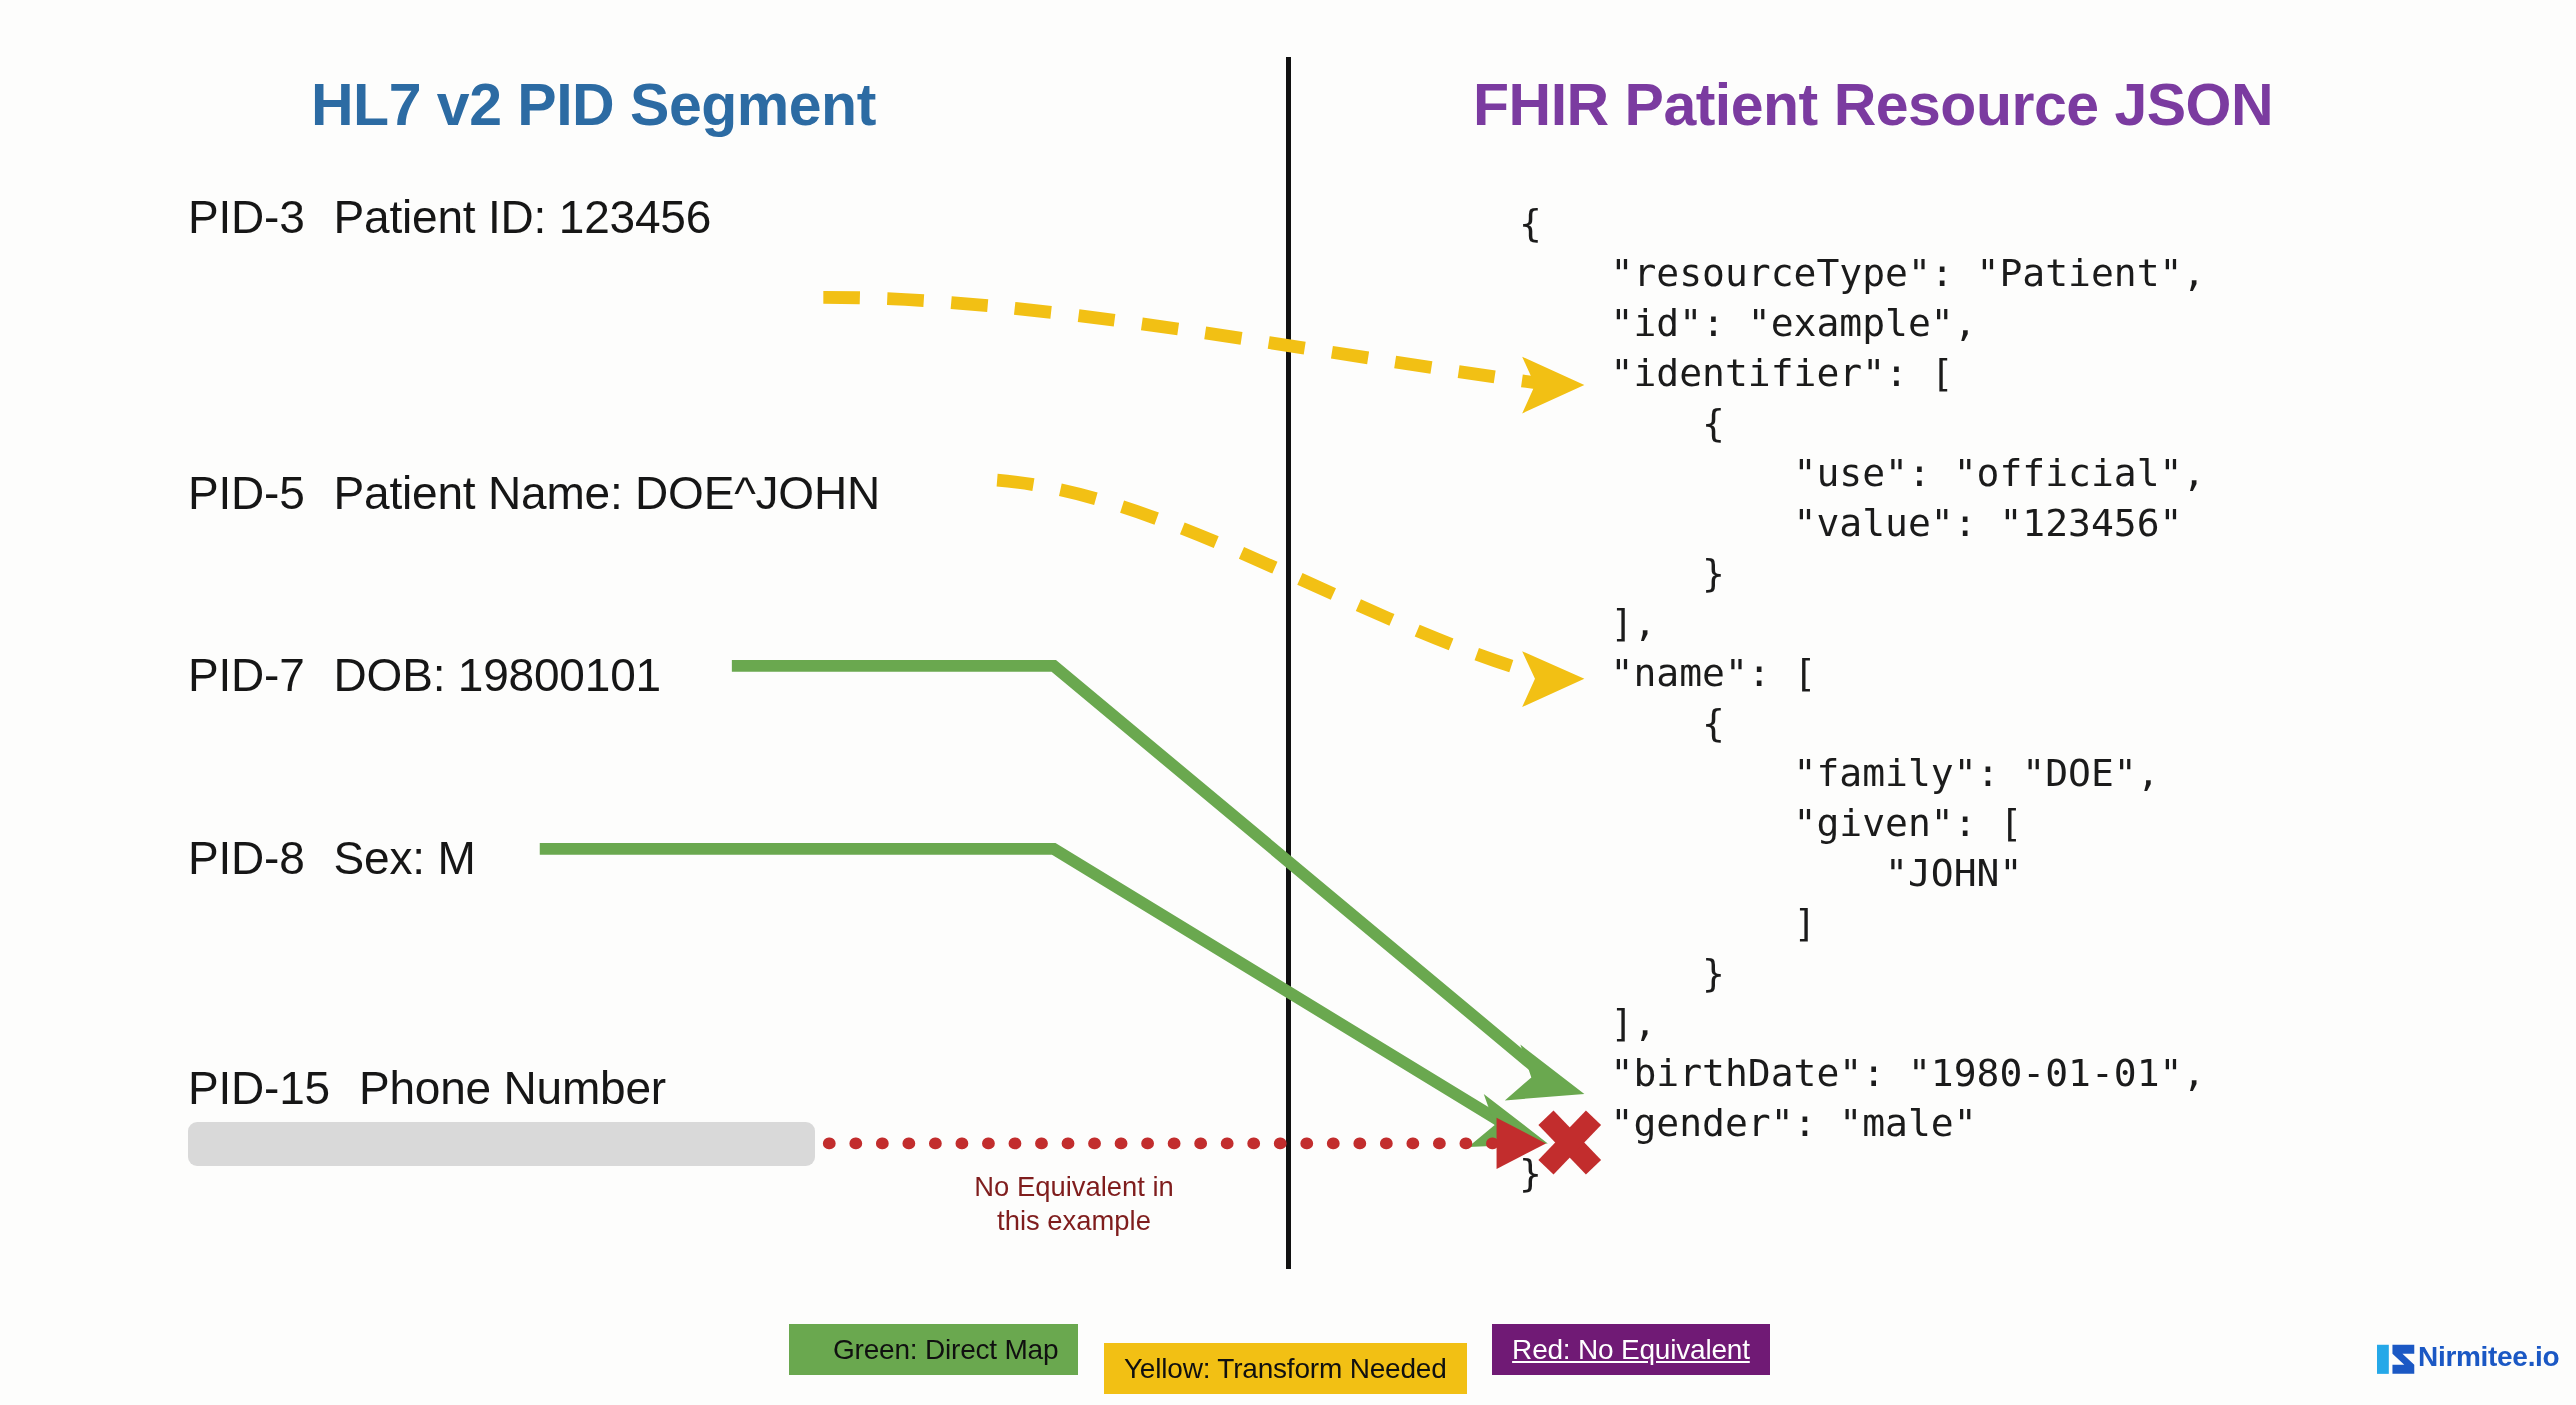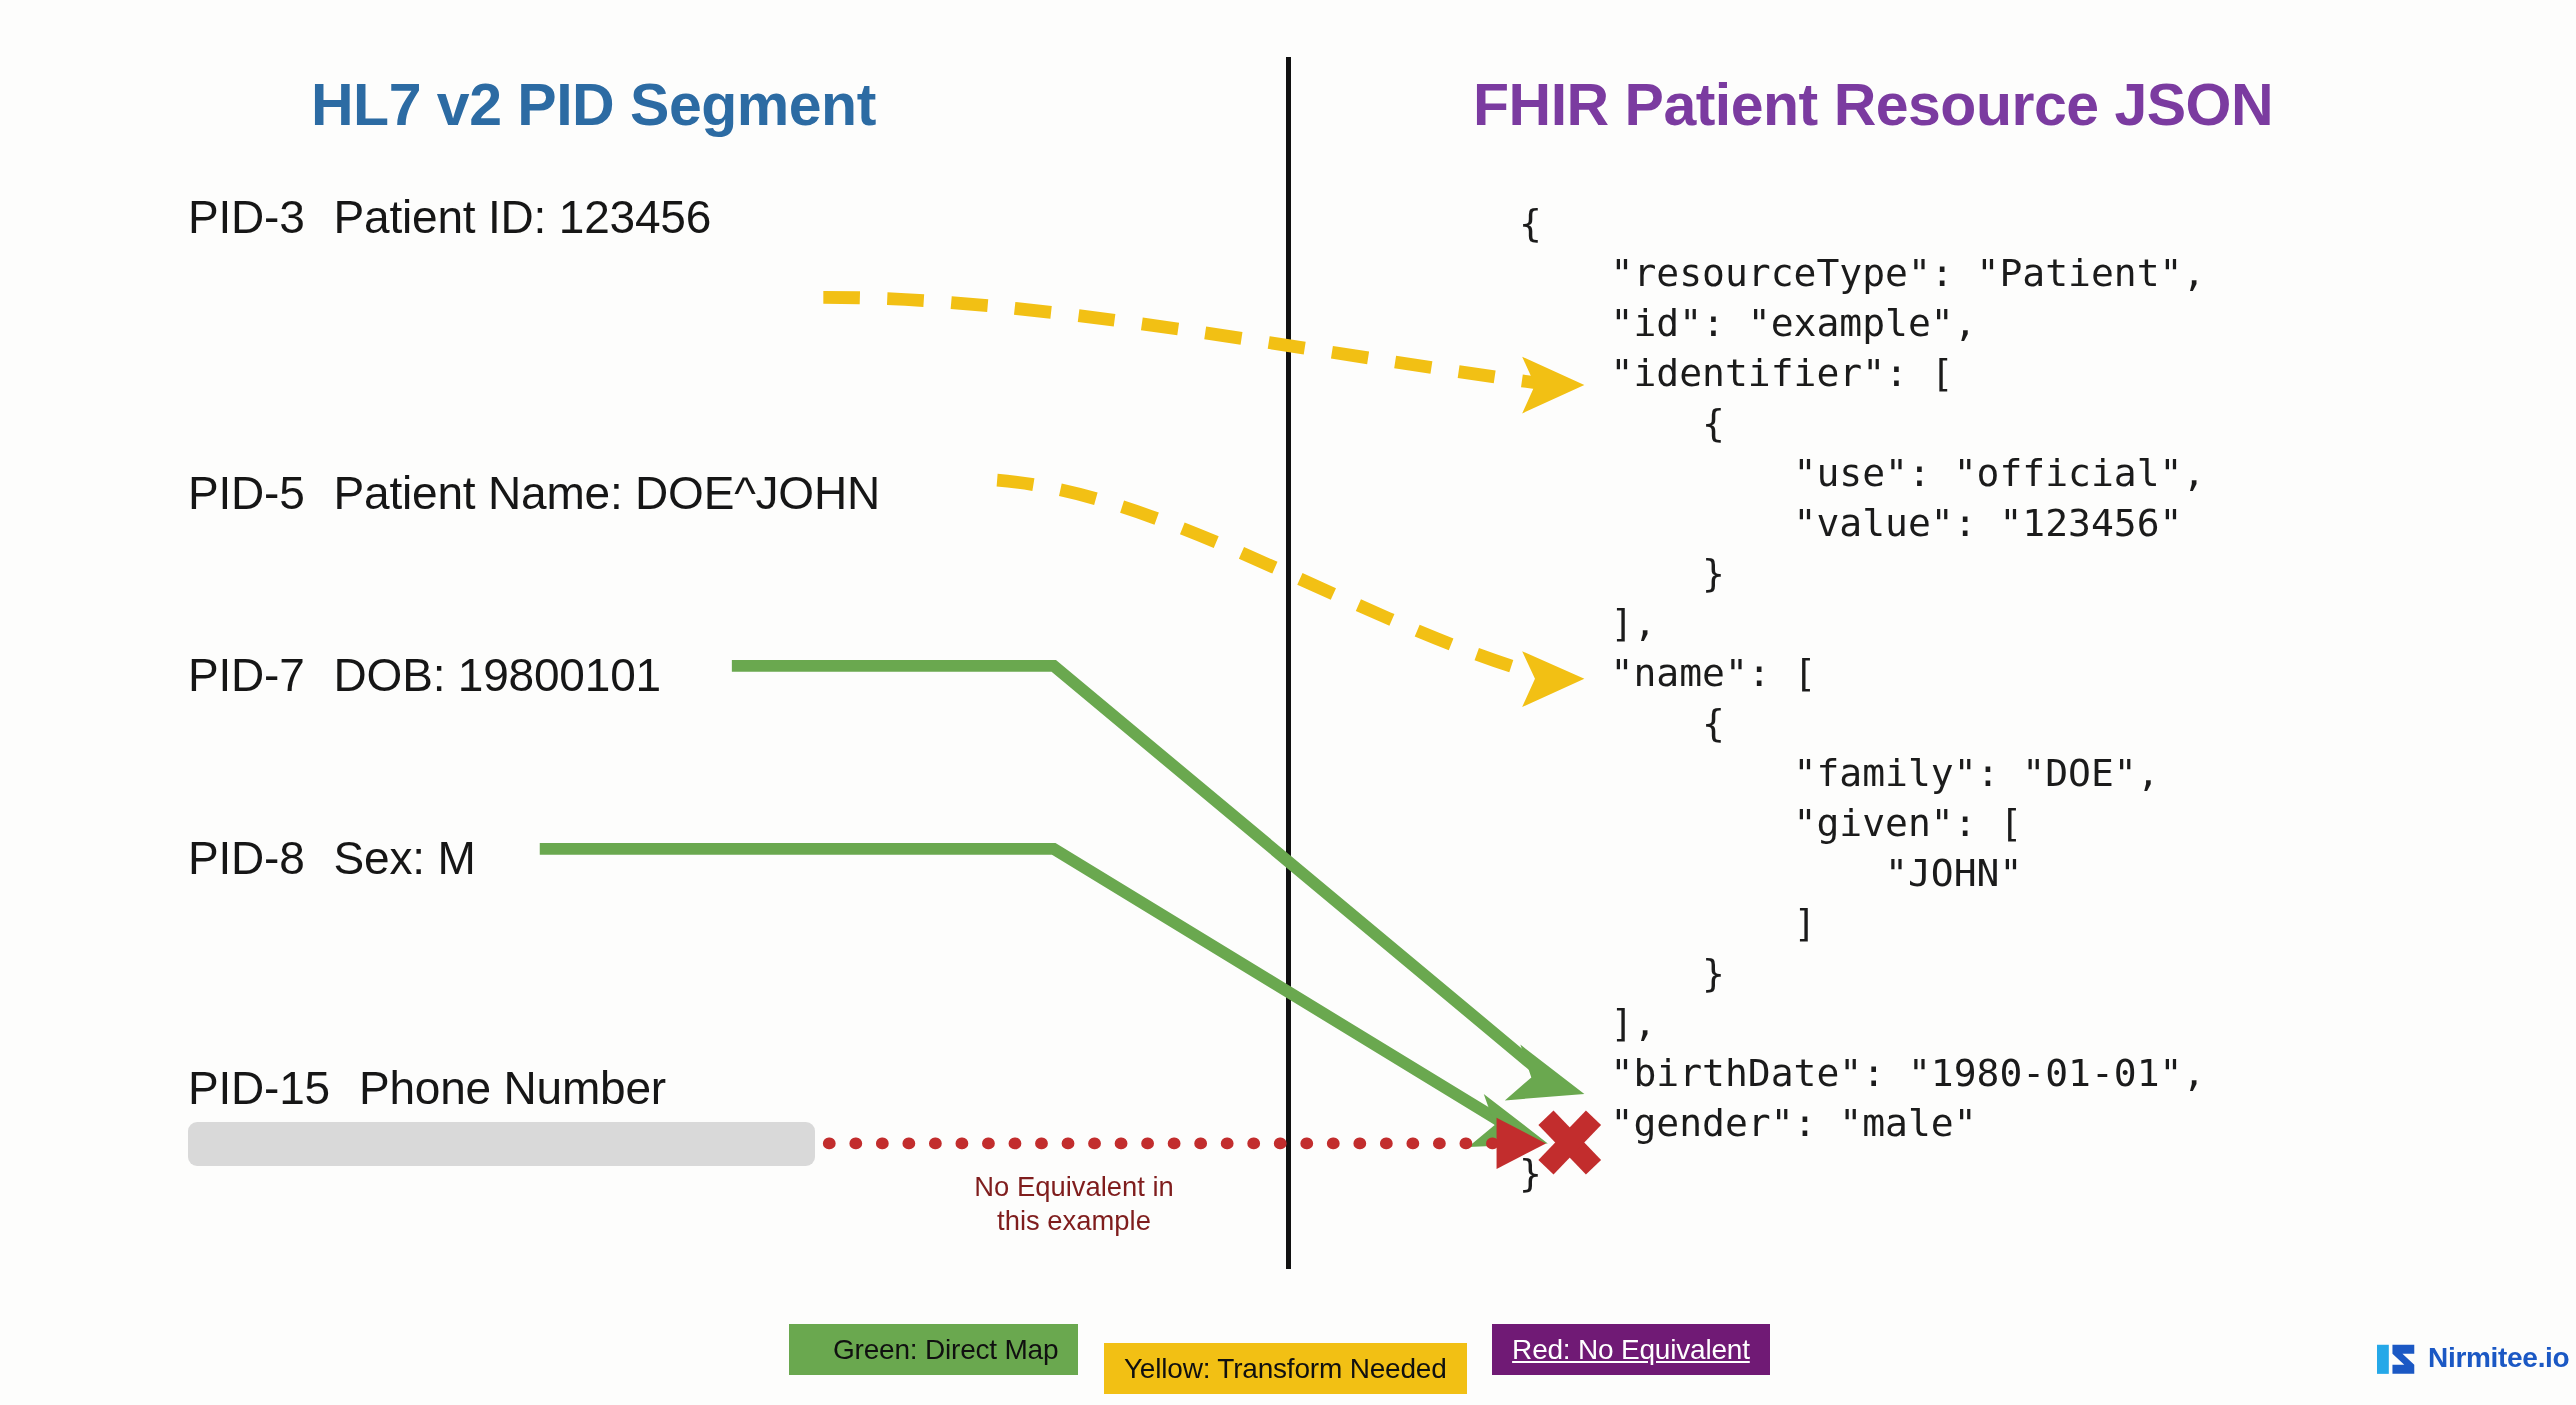--- a/index.html
+++ b/index.html
@@ -110,22 +110,21 @@
   }
   .chip-green { background:#6aa84f; color:#101010;padding-left:44px; }
   .chip-yellow{ background:#f2c014; color:#101010;margin-top:19px; }
   .chip-red   { background:#701a75; color:#ffffff;text-decoration:underline; }
 
   
   #brand {
     position:absolute;
     left:2377px; top:1341px;
     display:flex;
-    align-items:center;
-    gap:11px;
+    gap:1px;
   }
   #brand-mark { display:block; }
   #brand-text {
     font-size:28px;
     font-weight:bold;
     color:#1b58c4;
     letter-spacing:-0.3px;
     white-space:nowrap;
   }
 </style>

